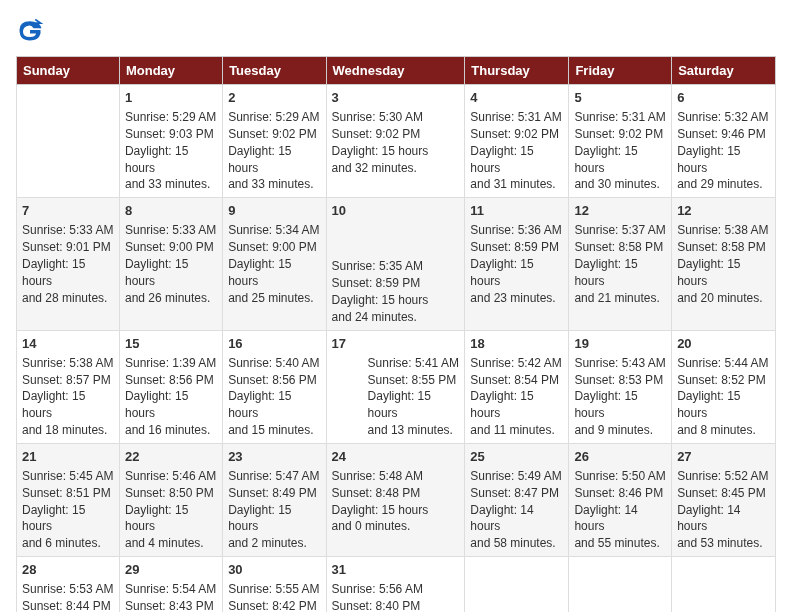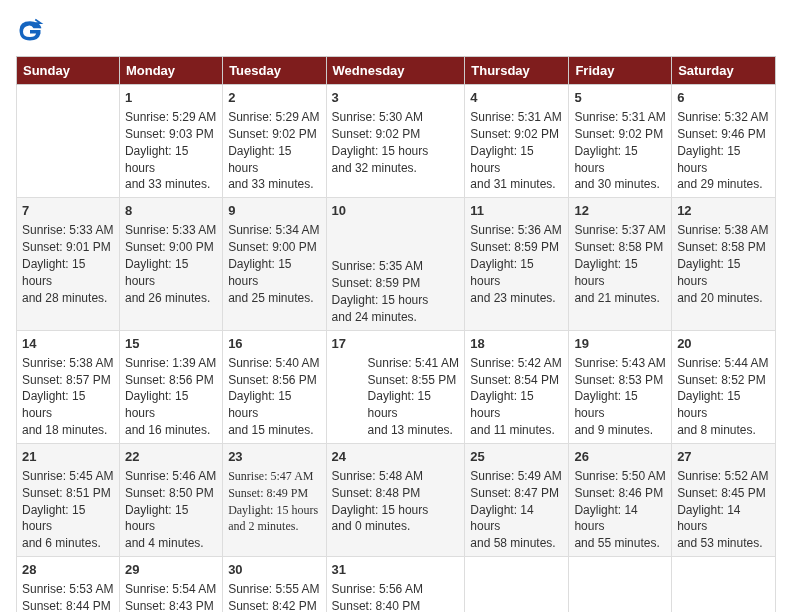--- a/index.html
+++ b/index.html
@@ -282,21 +282,21 @@
         </td>
         <td>
           <span class="day-number">22</span>
           <div class="day-info" style="white-space: pre-line;">Sunrise: 5:46 AM
 Sunset: 8:50 PM
 Daylight: 15 hours
 and 4 minutes.</div>
         </td>
         <td>
           <span class="day-number">23</span>
-          <div class="day-info" style="white-space: pre-line; font-family: Liberation Serif, serif;">Sunrise: 5:47 AM
+          <div class="day-info" style="white-space: pre-line;">Sunrise: 5:47 AM
 Sunset: 8:49 PM
 Daylight: 15 hours
 and 2 minutes.</div>
         </td>
         <td>
           <span class="day-number">24</span>
           <div class="day-info" style="white-space: pre-line;">Sunrise: 5:48 AM
 Sunset: 8:48 PM
 Daylight: 15 hours
 and 0 minutes.</div>

